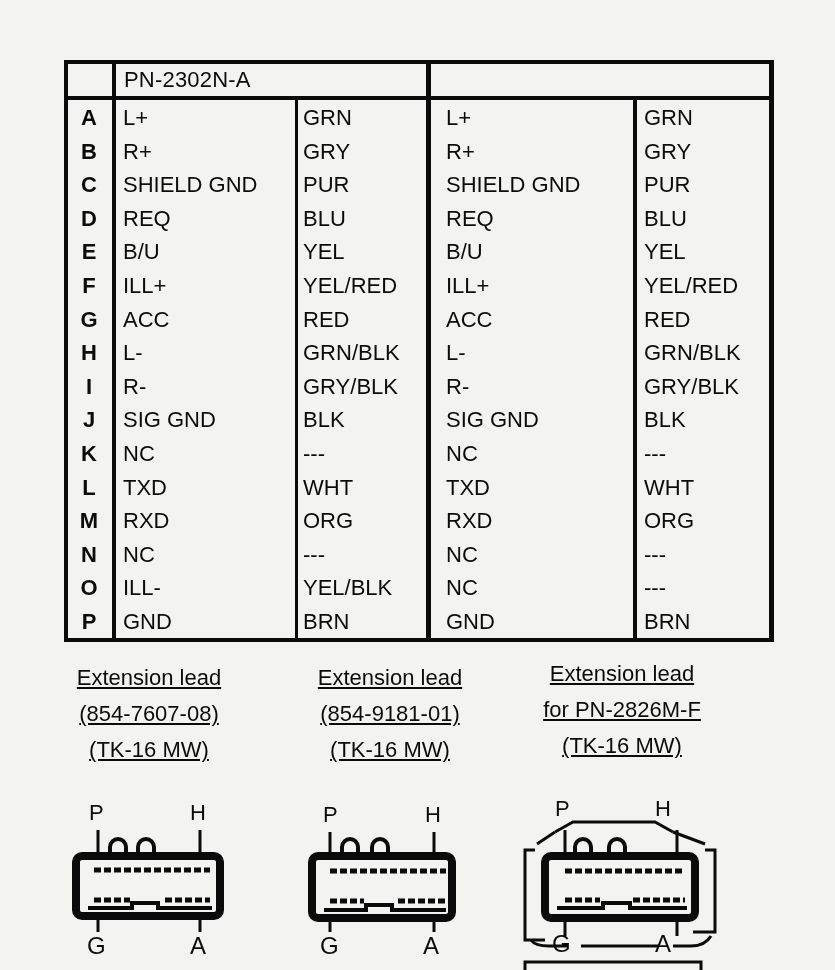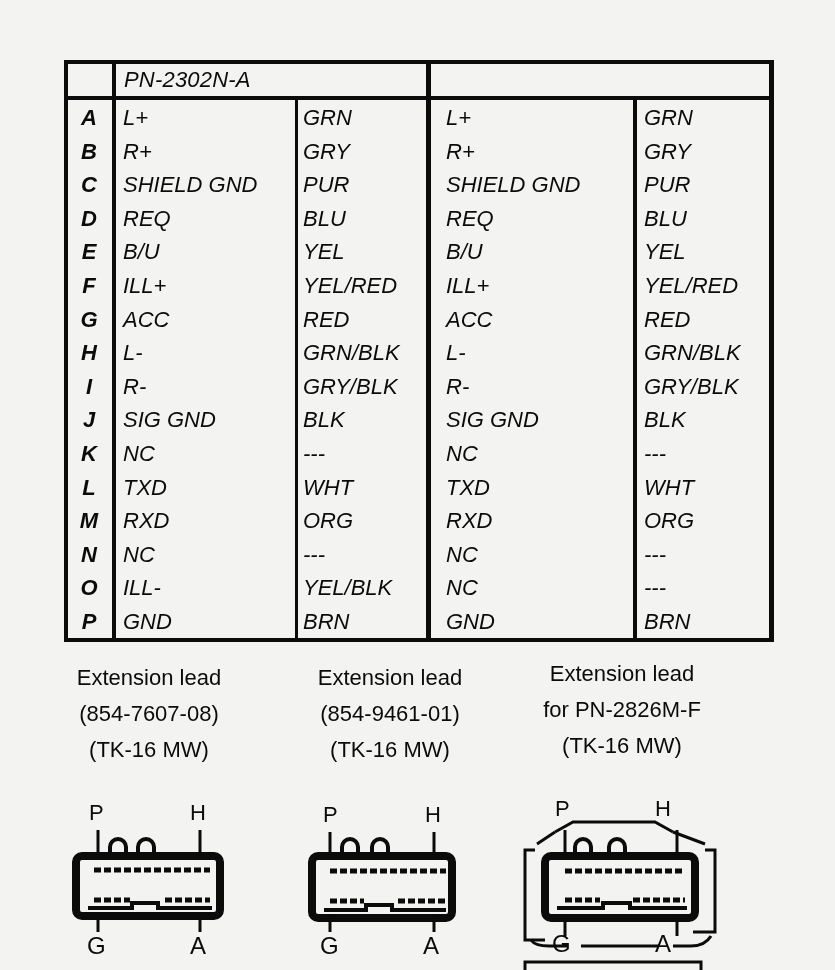--- a/index.html
+++ b/index.html
@@ -2,36 +2,36 @@
 <html><head>
 <meta charset="utf-8">
 <style>
   html, body { margin:0; padding:0; }
   body {
     width:835px; height:970px; background:#f3f3f1; position:relative; overflow:hidden;
     font-family:"Liberation Sans", "DejaVu Sans", sans-serif; color:#0b0b0b;
   }
   #pin-table {
     position:absolute; left:64px; top:60px; width:710px; height:582px;
-    border:4px solid #0b0b0b; border-right-width:5px; box-sizing:border-box;font-style:italic;
+    border:4px solid #0b0b0b; border-right-width:5px; box-sizing:border-box;
   }
   .vline { position:absolute; background:#0b0b0b; }
   .hline { position:absolute; background:#0b0b0b; }
   .hdr { position:absolute; top:3px; font-size:22px; font-weight:normal; letter-spacing:0.2px; }
   .rows { position:absolute; top:37px; left:0; right:0; }
   .row { position:absolute; height:33.5px; left:0; right:0; font-size:22px; }
   .cell { position:absolute; top:4px; white-space:nowrap; }
   .pinlbl { left:10px; width:22px; text-align:center; font-weight:bold; }
   .sig1 { left:55px; }
   .col1 { left:235px; }
   .sig2 { left:378px; }
   .col2 { left:576px; }
 
   .lead { position:absolute; top:660px; text-align:center; font-size:22px; line-height:36px; }
-  .lead div { white-space:nowrap; }
+  .lead div { white-space:nowrap;text-decoration:underline; }
   .conn { position:absolute; }
   .conn svg { display:block; }
 </style>
 </head>
 <body>
 
 <div id="pin-table">
 
   <div class="hline" style="left:0;right:0;top:32px;height:4px;"></div>
 
@@ -158,21 +158,21 @@
     </div>
 </div>
 
 <div class="lead" style="left:44px;width:210px;">
   <div>Extension lead</div>
   <div>(854-7607-08)</div>
   <div>(TK-16 MW)</div>
 </div>
 <div class="lead" style="left:283px;width:214px;">
   <div>Extension lead</div>
-  <div>(854-9461-01)</div>
+  <div>(854-9181-01)</div>
   <div>(TK-16 MW)</div>
 </div>
 <div class="lead" style="left:512px;width:220px;top:656px;">
   <div>Extension lead</div>
   <div>for PN-2826M-F</div>
   <div>(TK-16 MW)</div>
 </div>
 
 <div class="conn" style="left:70px;top:800px;">
   <svg width="160" height="160" viewBox="0 0 160 160">

